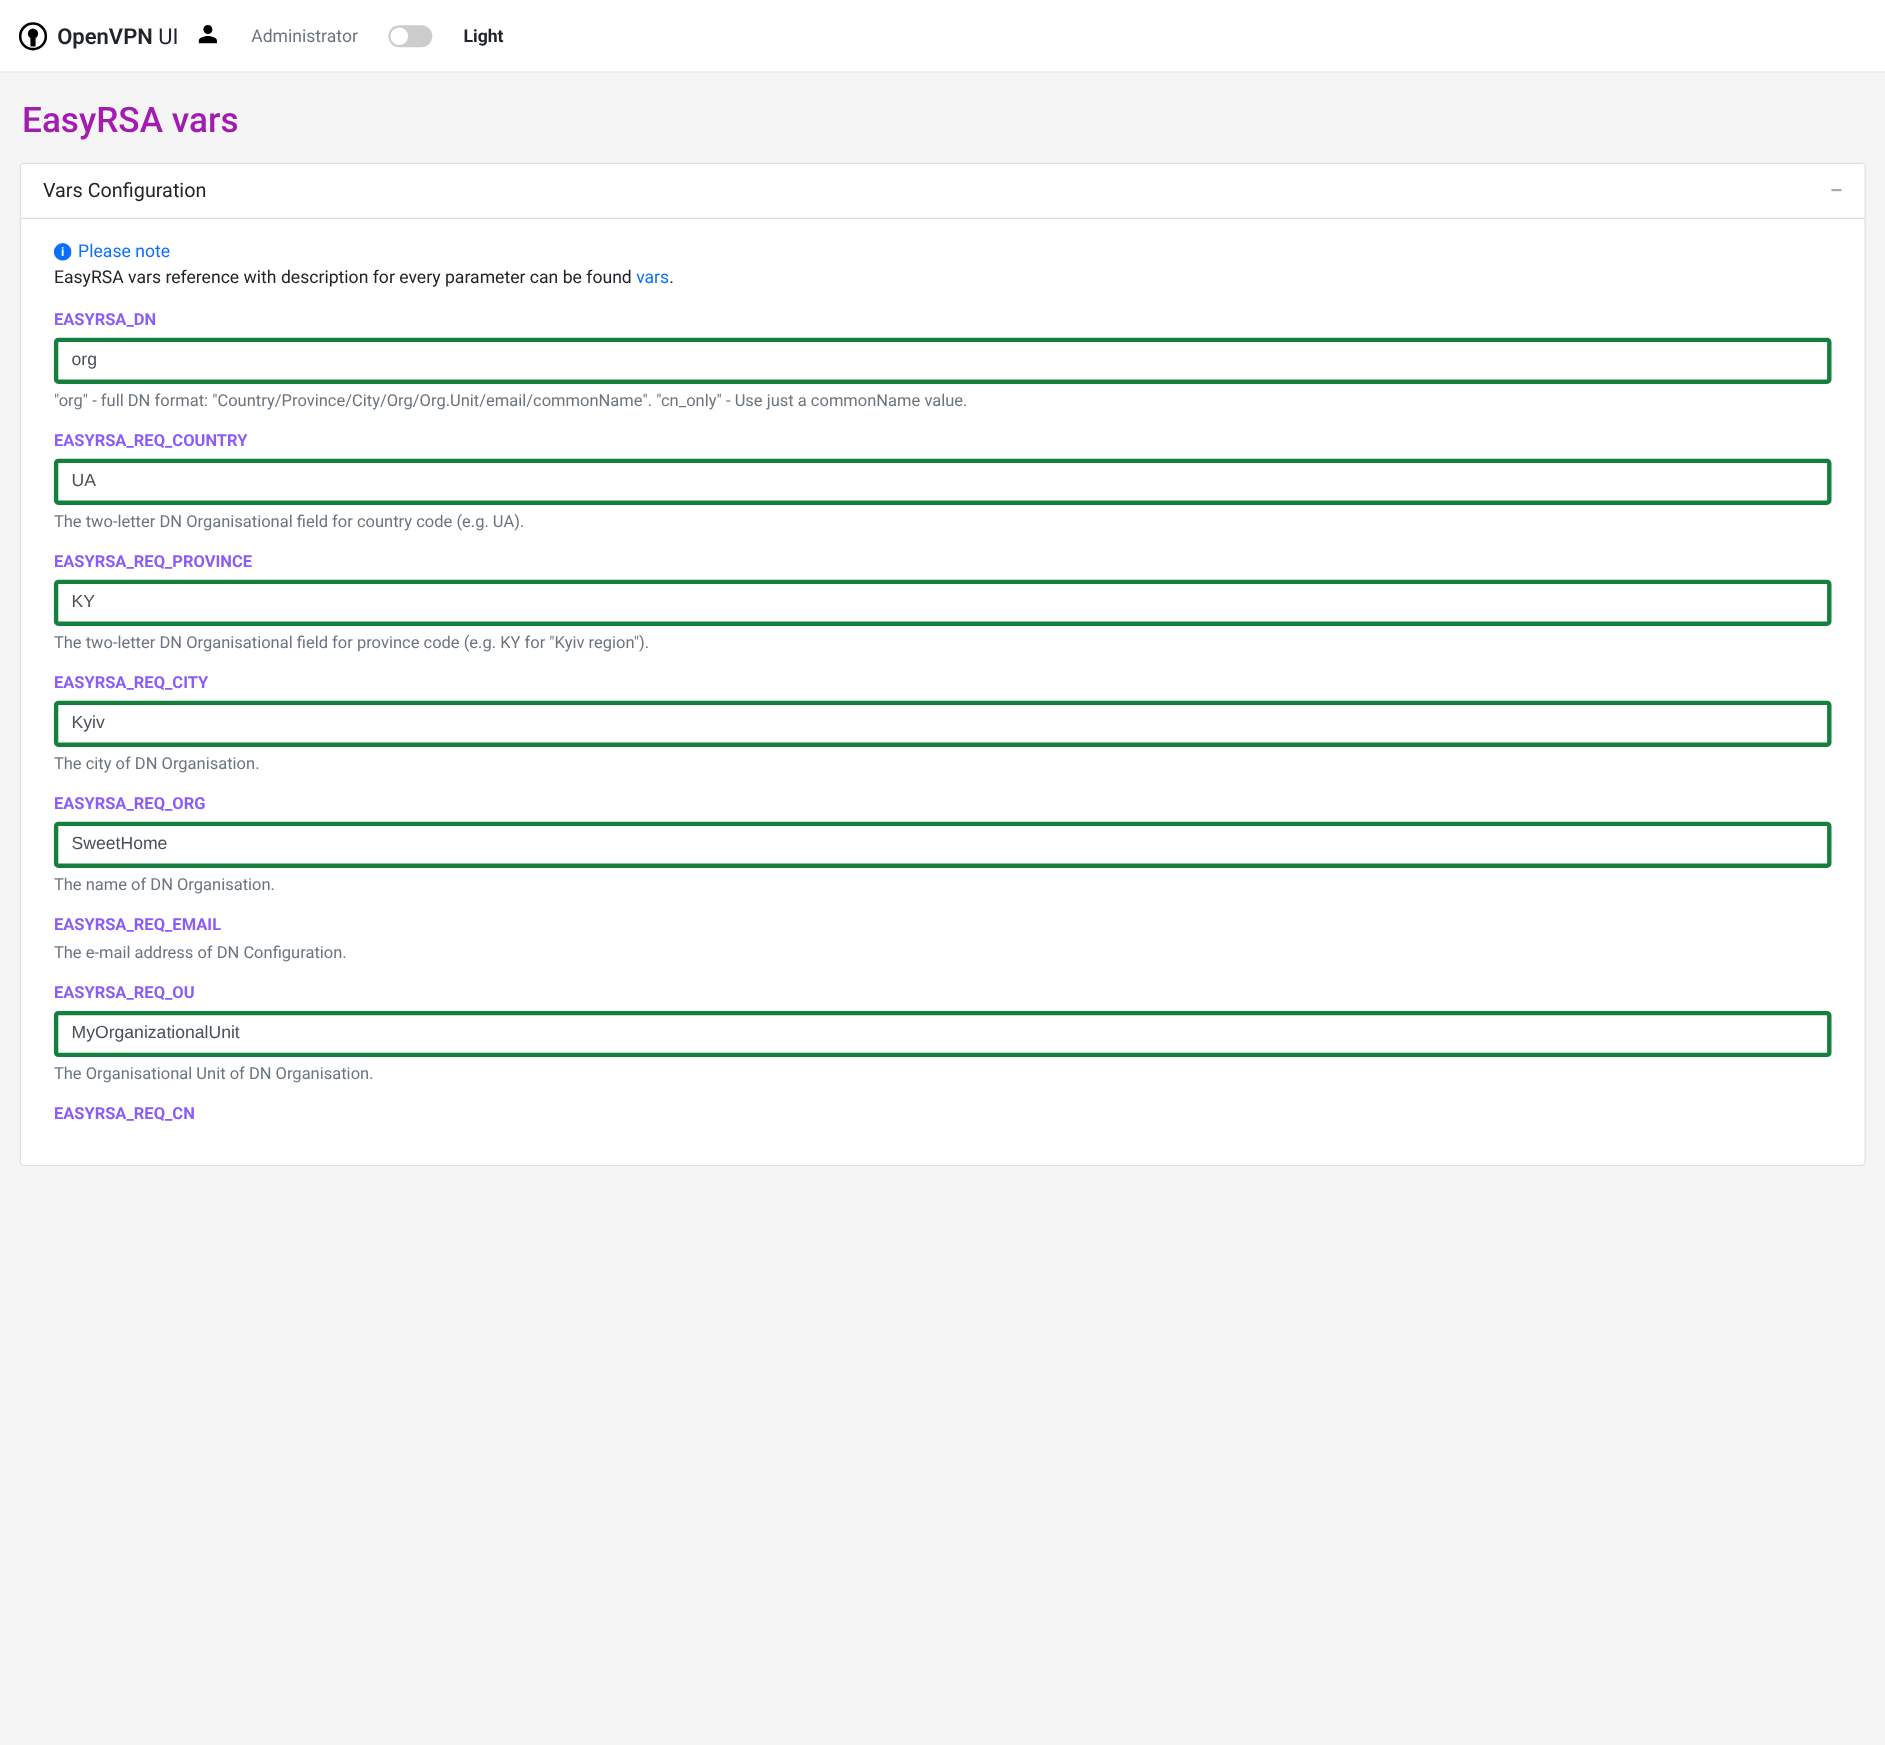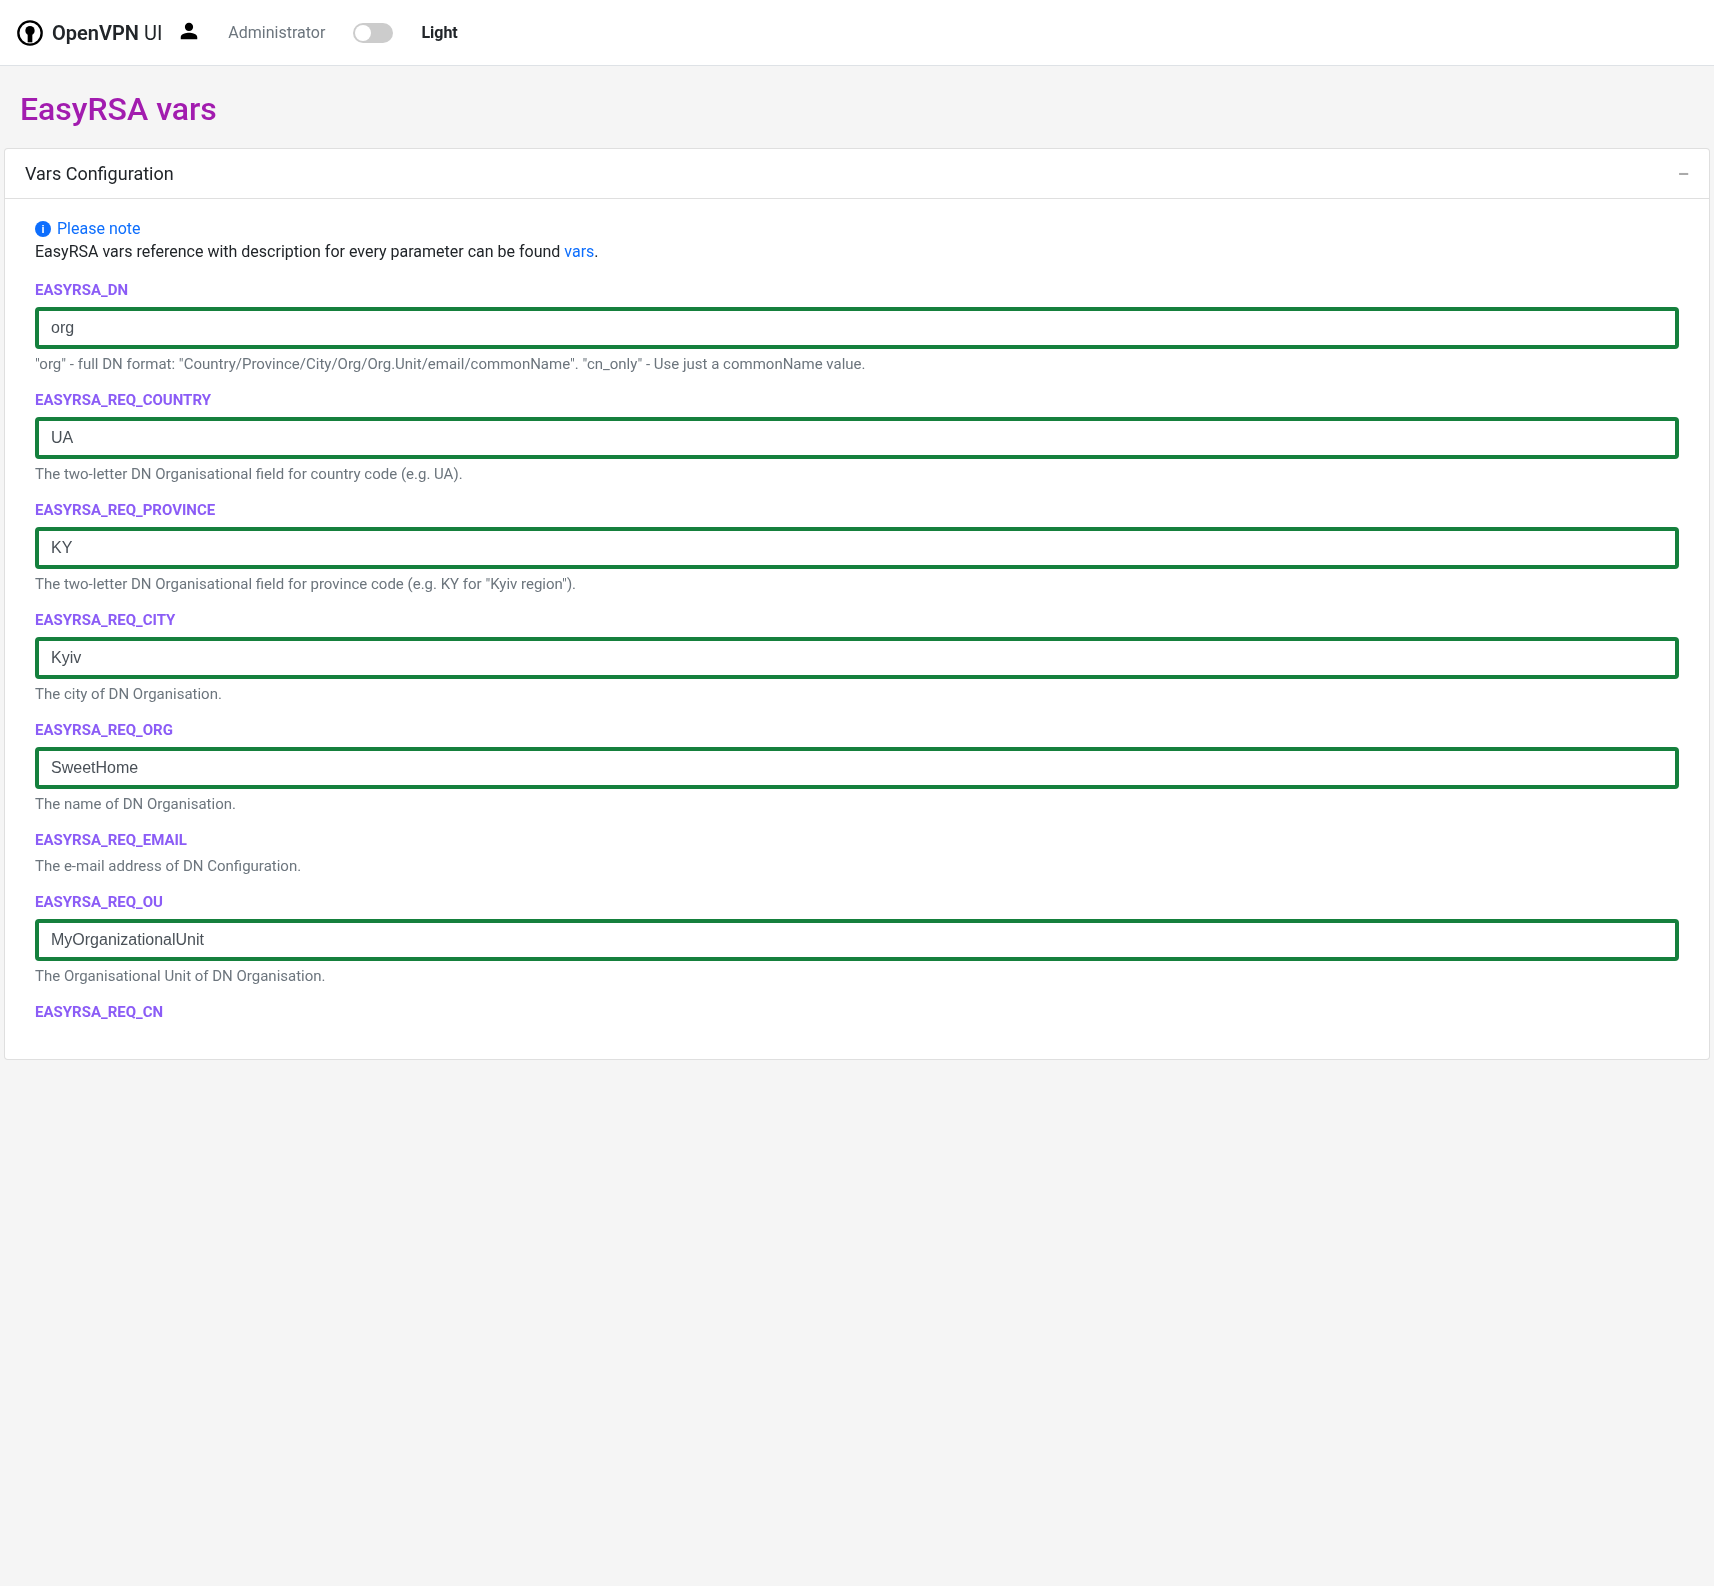--- a/index.html
+++ b/index.html
@@ -79,21 +79,21 @@
     .page-title {
       font-size: 32px;
       font-weight: 500;
       padding: 24px 20px 20px;
       color: #a21caf;
     }
     .card {
       background: #fff;
       border: 1px solid rgba(0,0,0,.125);
       border-radius: 4px;
-      margin: 0 4px;
+      margin: 0 18px;
     }
     .card-header {
       padding: 14px 20px;
       border-bottom: 1px solid rgba(0,0,0,.125);
       display: flex;
       justify-content: space-between;
       align-items: center;
       font-size: 18px;
       color: #212529;
     }

